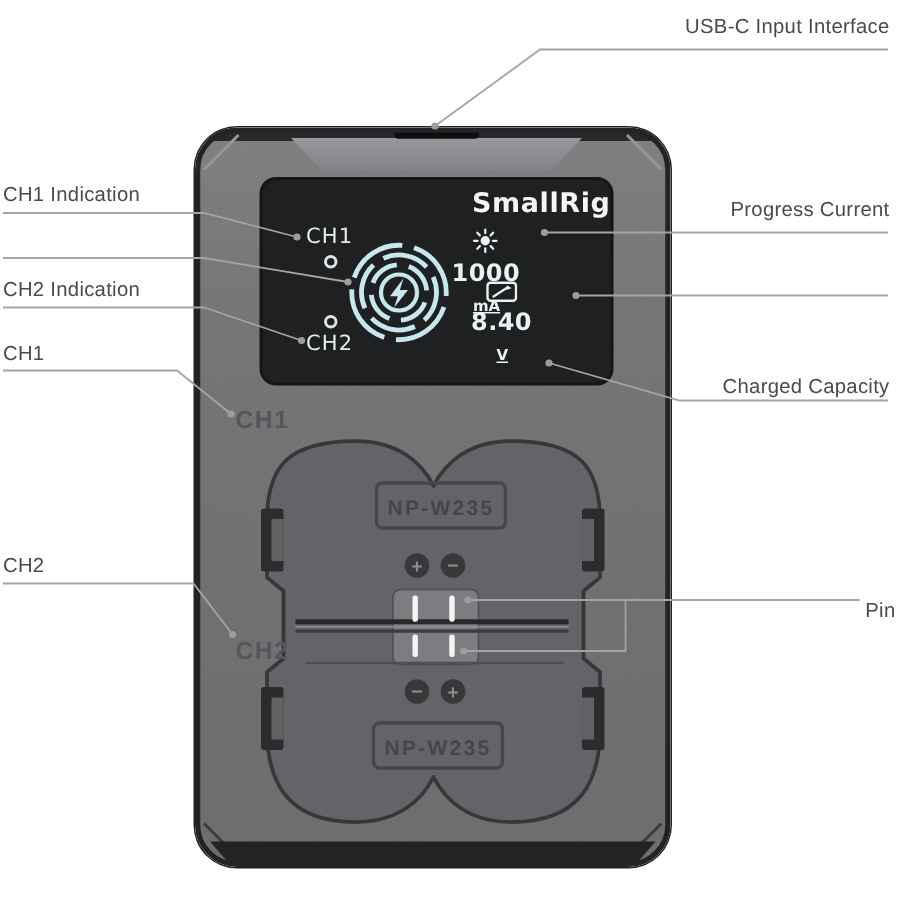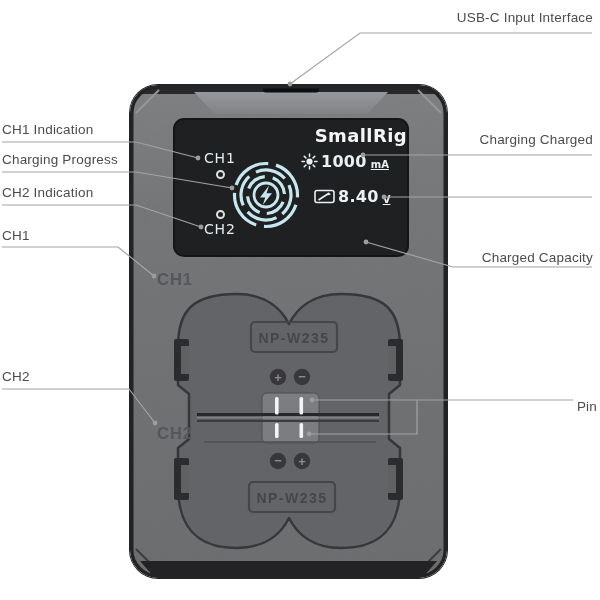--- a/index.html
+++ b/index.html
@@ -13,21 +13,21 @@
           background:linear-gradient(180deg,#7d7e80 0%,#737476 25%,#6e6f71 60%,#6a6b6d 100%);
           box-shadow:0 0 0 1px #232325;}
   #device-svg{position:absolute;left:0;top:0;}
   #screen{position:absolute;left:45px;top:35px;width:232px;height:135px;background:#1e2022;
           border-radius:9px;box-shadow:0 0 0 2px #151517;z-index:5;color:#ebf0f2;
           font-family:"DejaVu Sans",sans-serif;}
   #logo{position:absolute;left:0;top:5px;width:100%;text-align:right;font-size:18px;font-weight:700;
         letter-spacing:.4px;color:#f3f5f6;}
   .scr-ch{position:absolute;font-size:14px;font-weight:500;letter-spacing:.8px;color:#e7ecee;}
   .led{position:absolute;width:9px;height:9px;border:2px solid #dde3e5;border-radius:50%;box-sizing:border-box;}
-  .srow{position:absolute;display:flex;align-items:center;gap:3px;}
+  .srow{position:absolute;display:flex;align-items:center;gap:3px;flex-direction:column;}
   .srow .val{font-size:16px;font-weight:600;letter-spacing:.3px;}
   .srow .unit{font-size:10px;font-weight:600;margin-top:5px;margin-left:1px;text-decoration:underline;}
   svg text{font-family:"Liberation Sans",sans-serif;}
 </style>
 </head>
 <body>
 
 <div id="stage">
 
   <div id="device">
@@ -200,20 +200,19 @@
       <circle cx="363" cy="155" r="2.4"></circle>
         <circle cx="384" cy="197" r="2.4"></circle>
       <circle cx="366" cy="242" r="2.4"></circle>
         <circle cx="312" cy="400" r="2.4"></circle>
       <circle cx="309" cy="434" r="2.4"></circle>
     </g>
   </svg>
 
   <div class="callout right" style="right:7px;top:10px">USB-C Input Interface</div>
   <div class="callout" style="left:2px;top:122px">CH1 Indication</div>
-  <div class="callout" style="left:2px;top:152px">Charging Progress</div>
   <div class="callout" style="left:2px;top:185px">CH2 Indication</div>
   <div class="callout" style="left:2px;top:228px">CH1</div>
   <div class="callout" style="left:2px;top:369px">CH2</div>
-  <div class="callout right" style="right:7px;top:132px">Charging Charged</div>
+  <div class="callout right" style="right:7px;top:132px">Progress Current</div>
   <div class="callout right" style="right:7px;top:250px">Charged Capacity</div>
   <div class="callout right" style="right:3px;top:399px">Pin</div>
 </div>
 
 </body></html>

